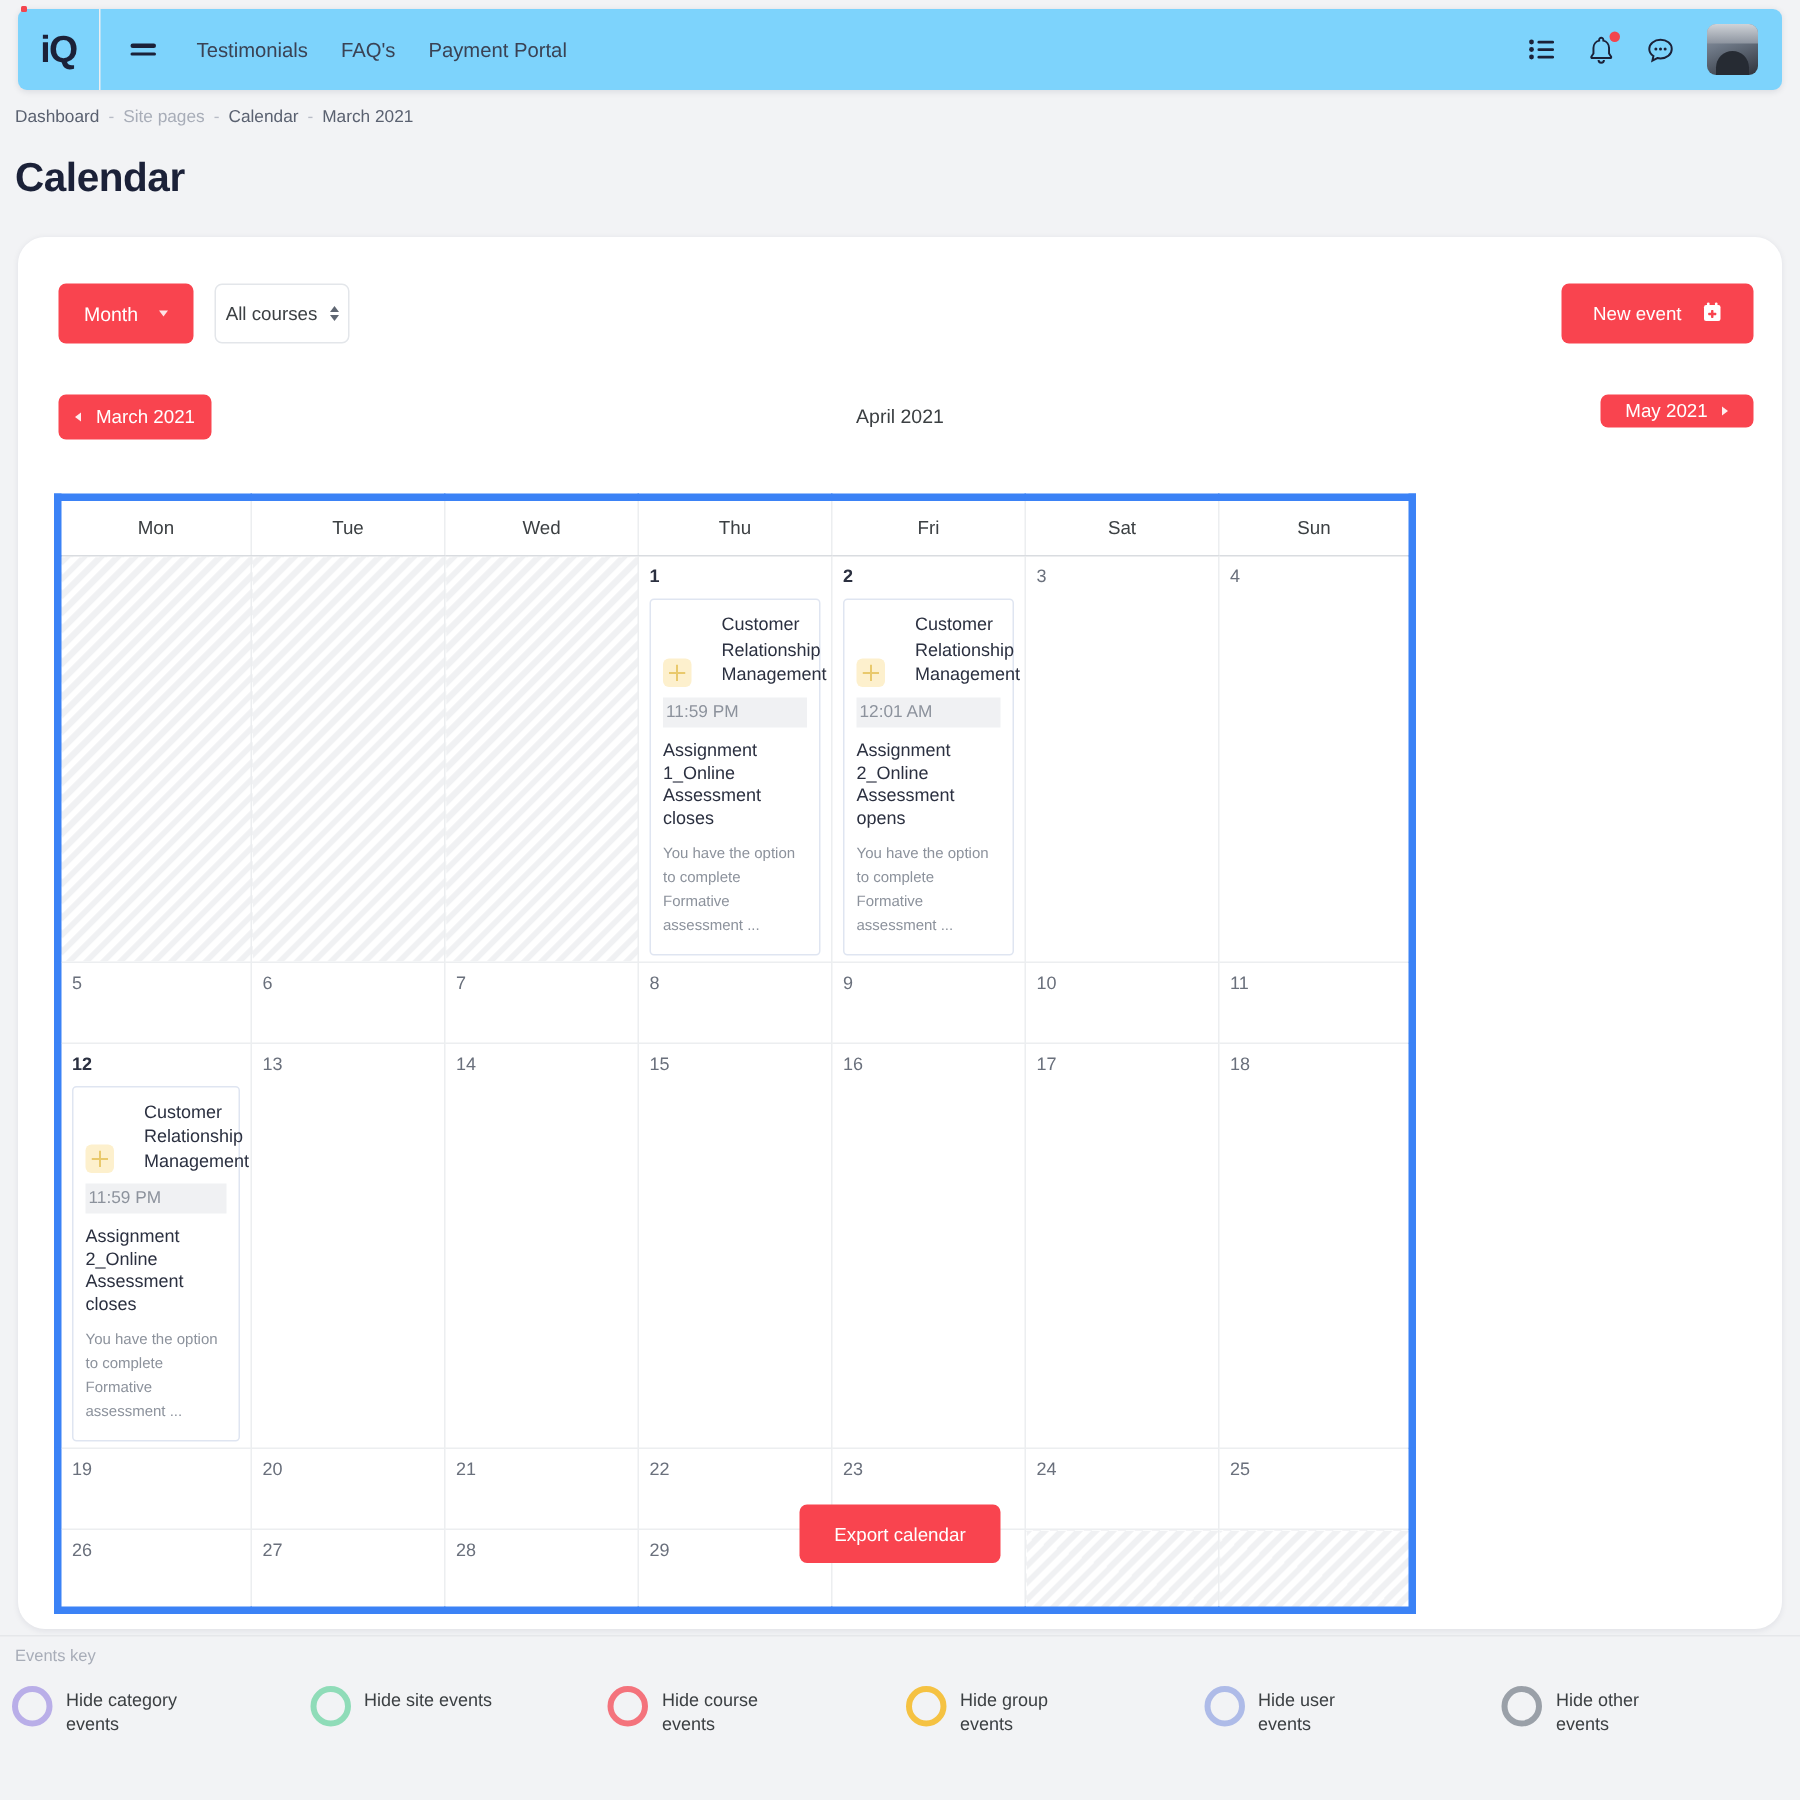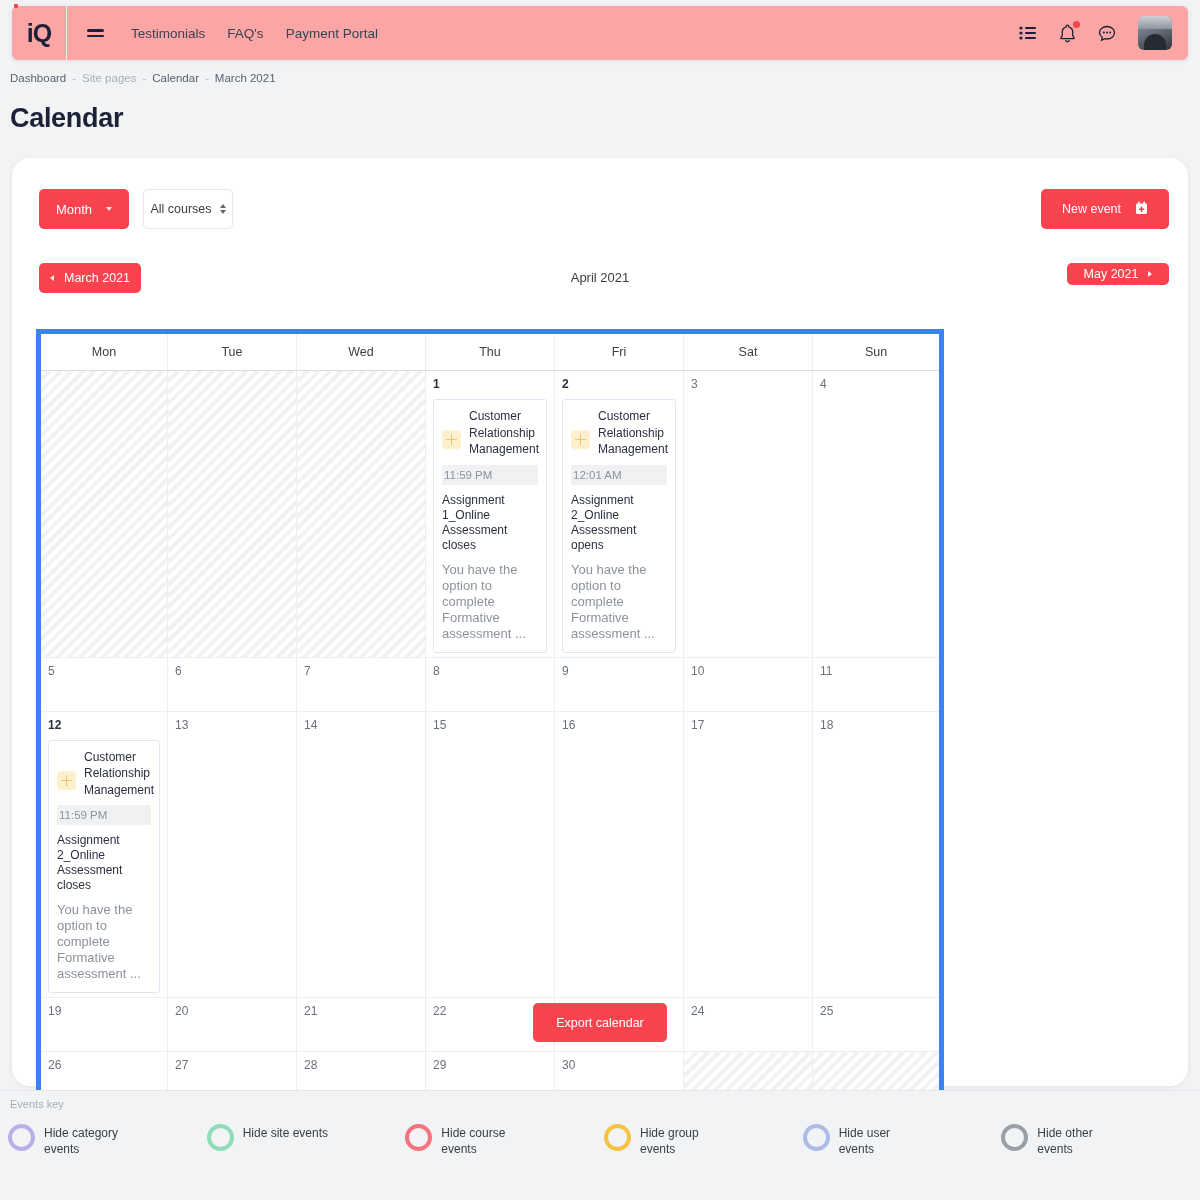--- a/index.html
+++ b/index.html
@@ -8,21 +8,21 @@
     background: #f2f3f5;
     font-family: "Liberation Sans", sans-serif;
     color: #3c4043;
     overflow: hidden;
   }
 
   
   .topbar {
     position: absolute; left: 12px; top: 6px;
     width: 1176px; height: 54px;
-    background: #fca5a5;
+    background: #7dd3fc;
     border-radius: 6px;
     box-shadow: 0 1px 4px rgba(20,30,60,.10);
     display: flex; align-items: center;
   }
   .brand {
     width: 55px; height: 54px;
     display: flex; align-items: center; justify-content: center;
     border-right: 1px solid #eceef1;
     position: relative;
   }
@@ -162,40 +162,40 @@
 
   
   .event {
     margin-top: 8px;
     border: 1px solid #dfe5f1;
     border-radius: 3px;
     background: #fff;
     padding: 8px 8px 10px 8px;
     cursor: pointer;
   }
-  .ev-head { display: flex; gap: 8px; align-items: center; }
+  .ev-head { display: flex; gap: 20px; align-items: flex-end; }
   .ev-icon {
     flex: 0 0 auto; width: 19px; height: 19px; margin-top: 14px;
     background: #fdf0cd; border-radius: 4px;
     position: relative;
   }
   .ev-icon::after {
     content:""; position:absolute; left:4px; top:4px; width:11px; height:11px;
     background:
       linear-gradient(90deg, transparent 45%, #e6c35c 45%, #e6c35c 55%, transparent 55%),
       linear-gradient(0deg, transparent 45%, #e6c35c 45%, #e6c35c 55%, transparent 55%);
     opacity:.85; border-radius:2px;
   }
   .ev-course { font-size: 12px; line-height: 16.5px; color: #2b3040; }
   .ev-time {
     margin-top: 7px; background: #f0f1f3; color: #8c929c;
     font-size: 11.5px; padding: 3px 2px 3px 2px; line-height: 14px;
   }
   .ev-title { margin-top: 8px; font-size: 12px; line-height: 15px; color: #2b3040; }
-  .ev-desc { margin-top: 9px; font-size: 13px; line-height: 16px; color: #8c929c; }
+  .ev-desc { margin-top: 9px; font-size: 10px; line-height: 16px; color: #8c929c; }
 
   
   .footer-btns {
     position: absolute; left: 0; right: 0; top: 845px;
     display: flex; justify-content: center; gap: 14px;
   }
   .footer-btns .btn { height: 39px; font-size: 12.5px; }
   #export-btn { width: 134px; }
   #subs-btn { width: 166px; }
 

